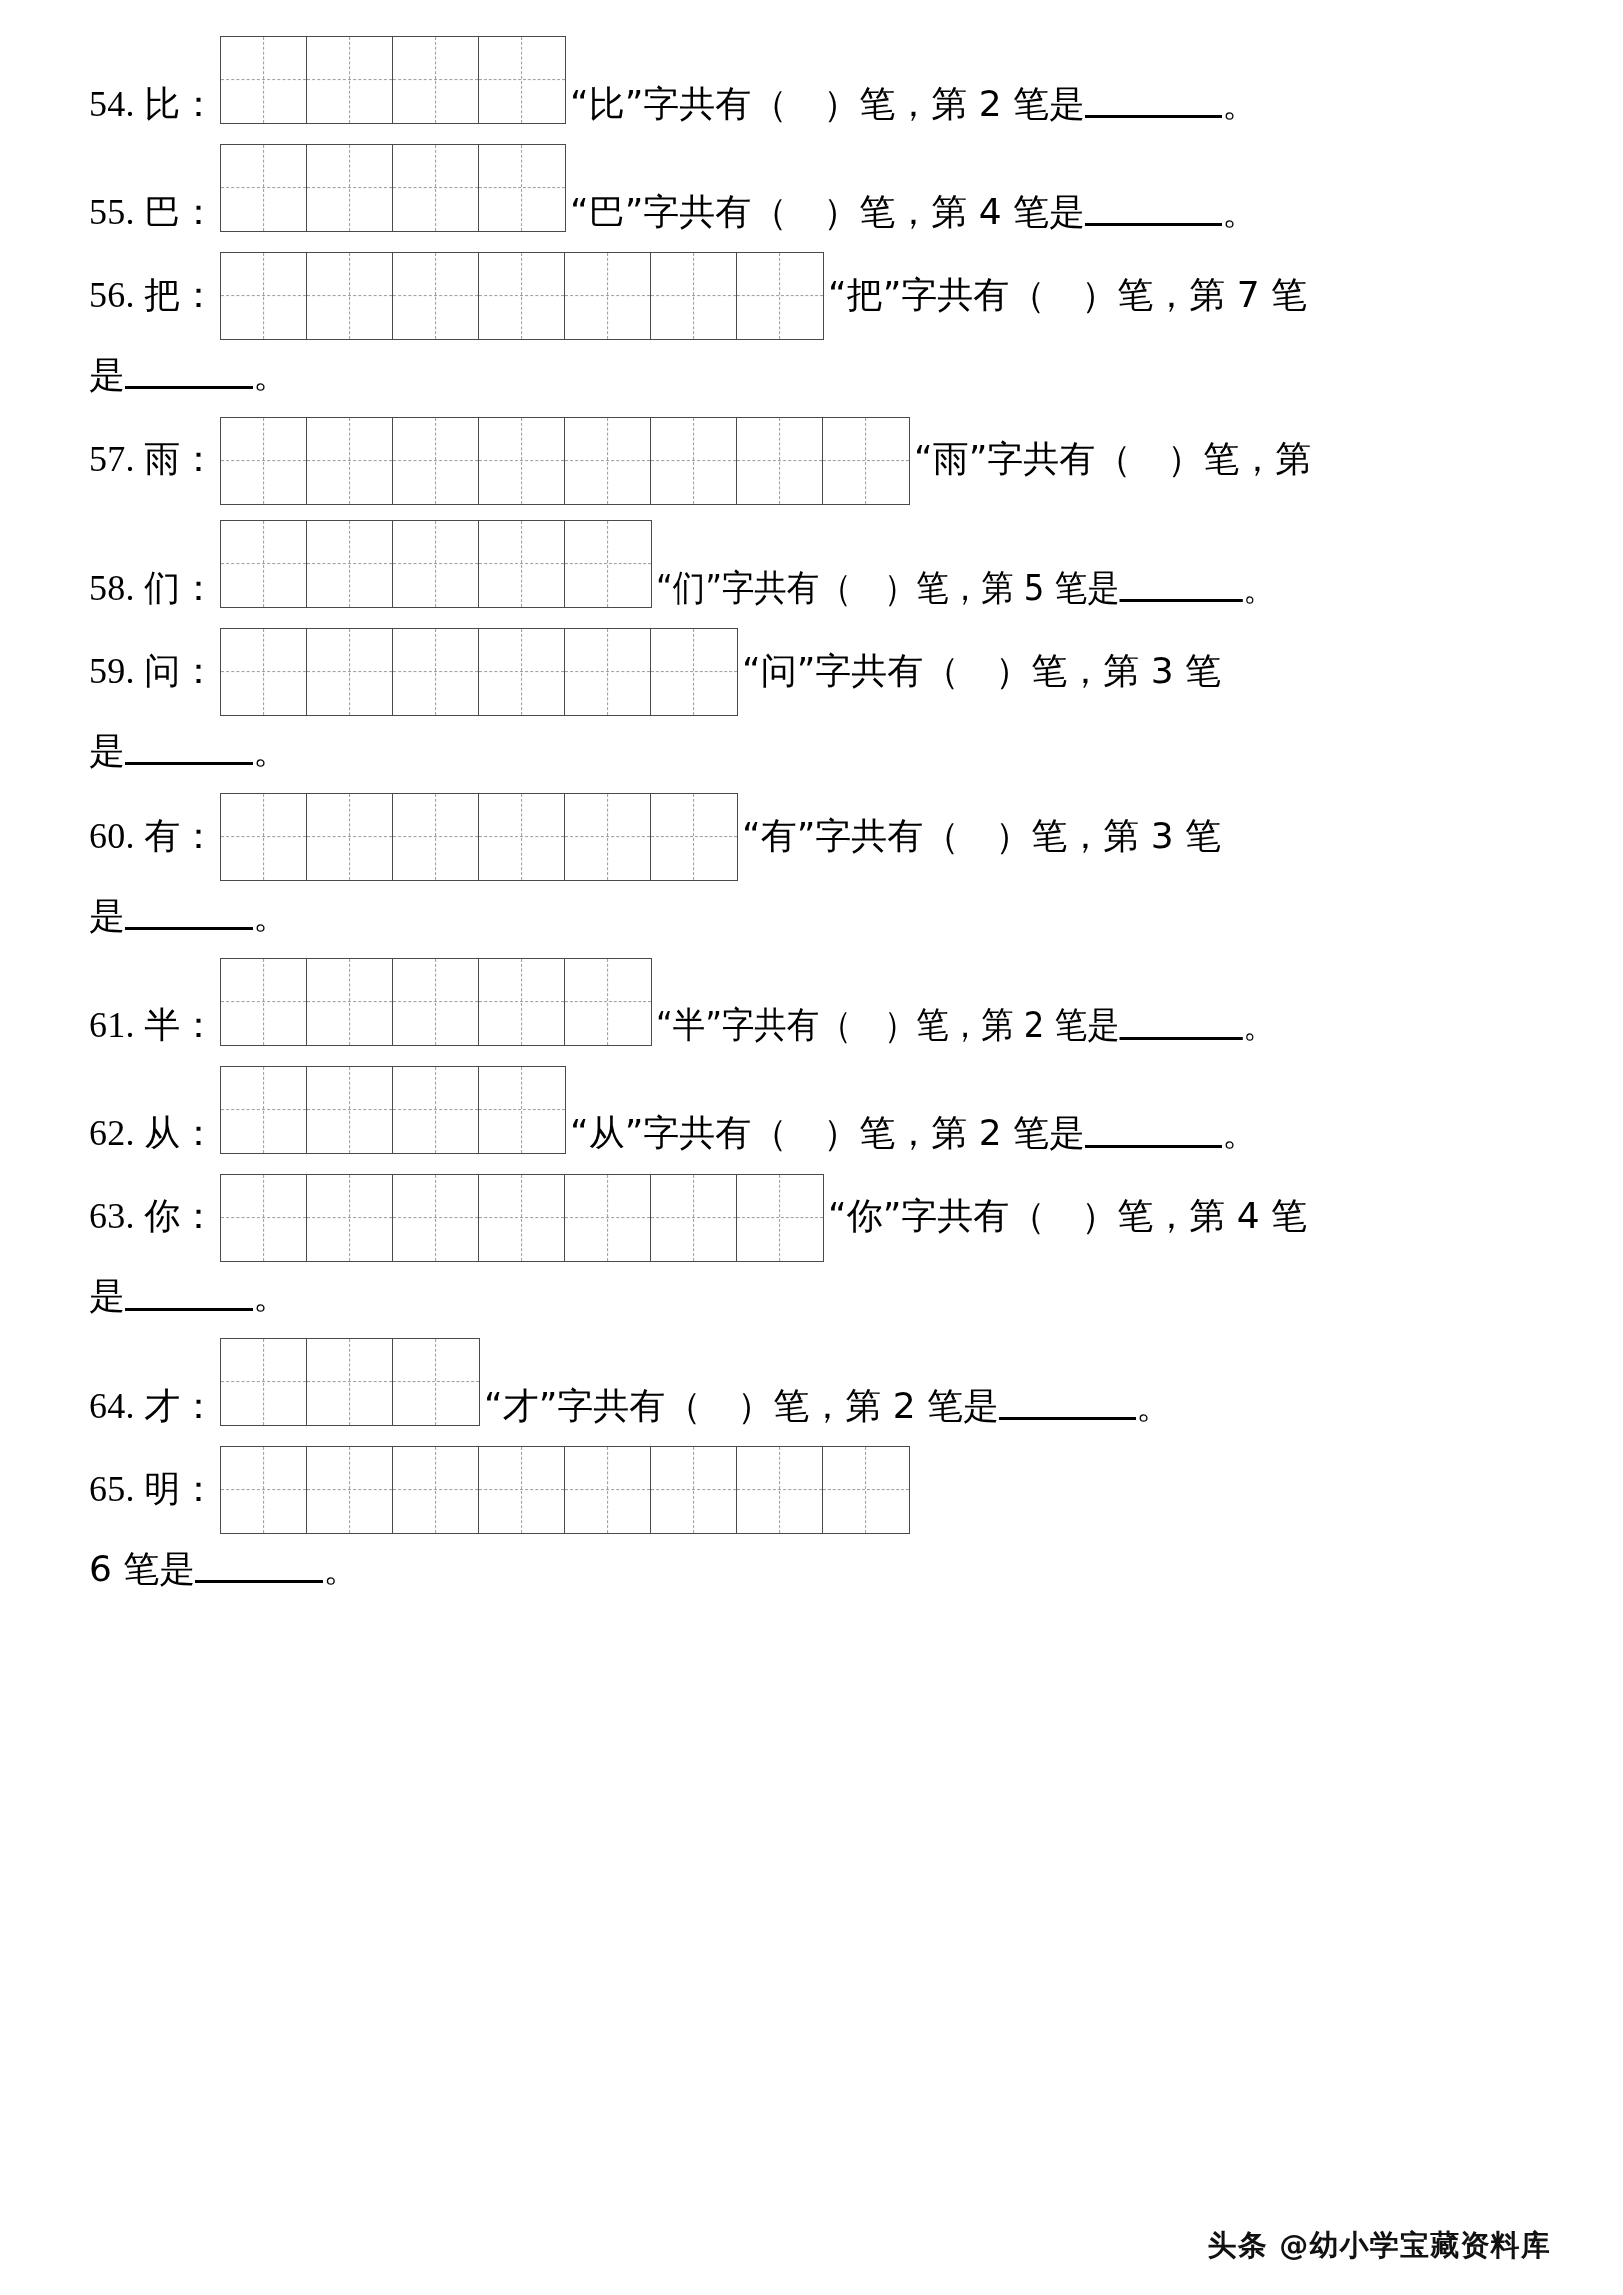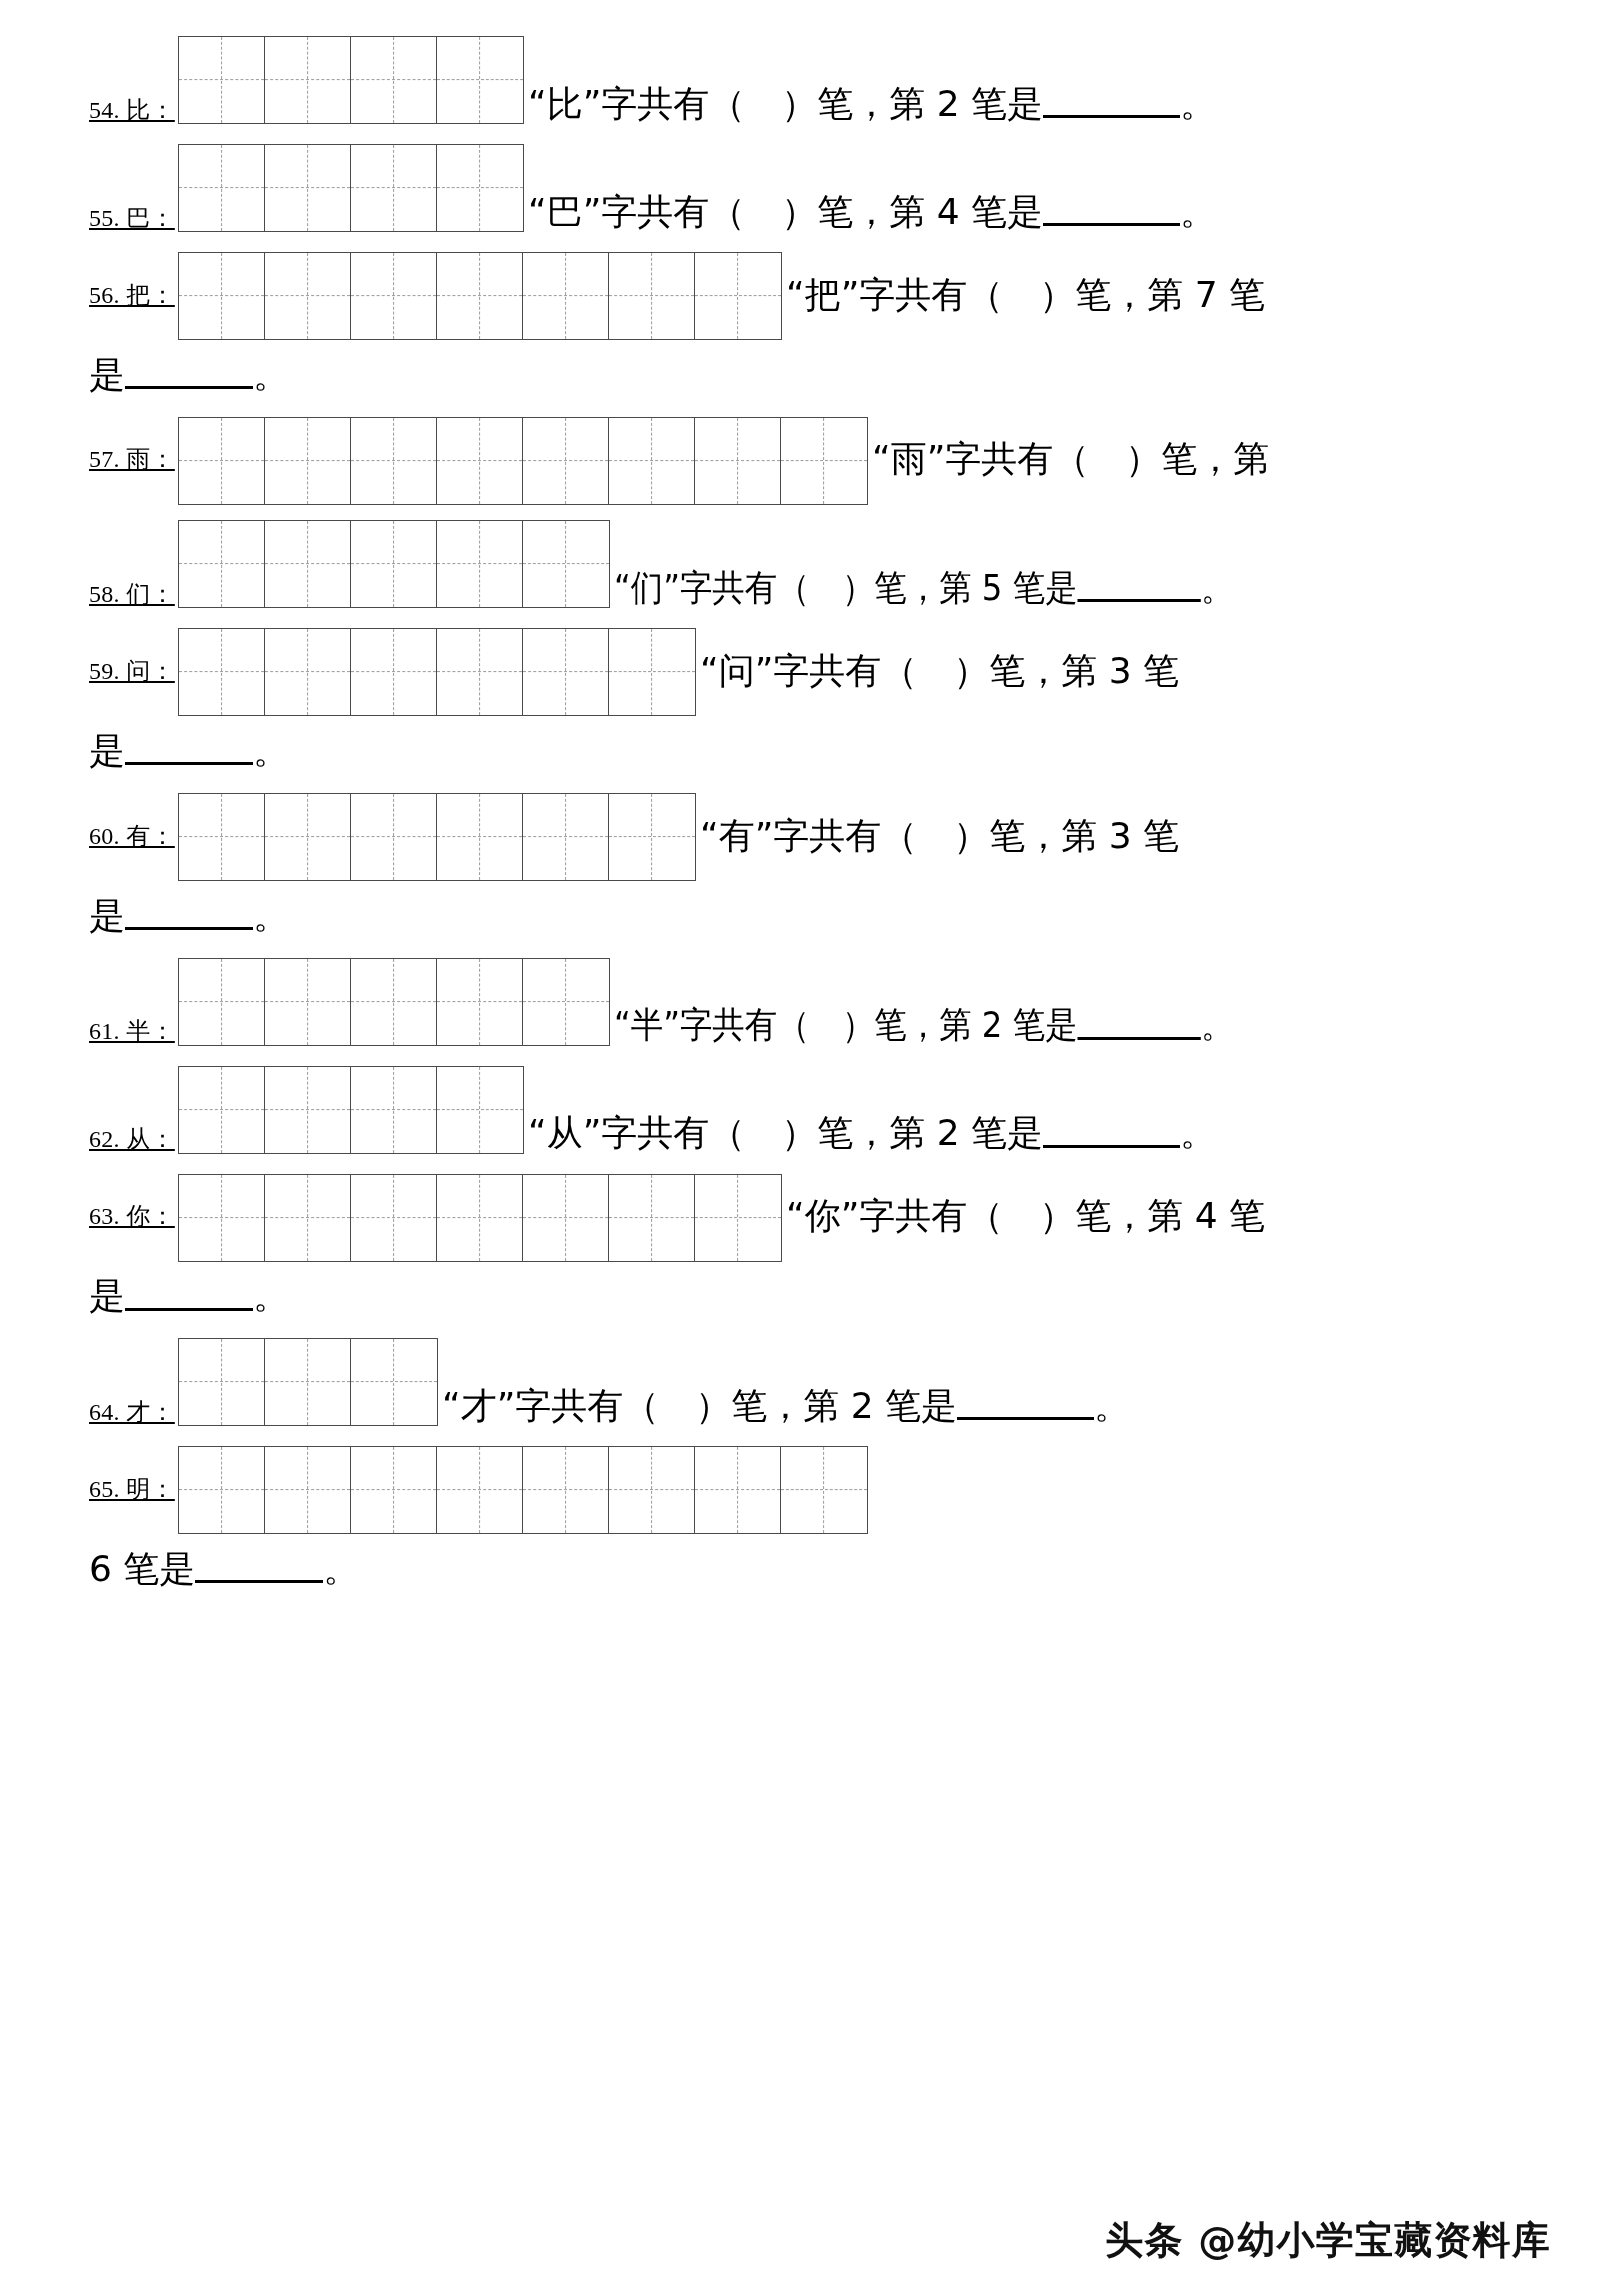--- a/index.html
+++ b/index.html
@@ -28,27 +28,26 @@
   }
 
   
   .qrow {
     display: flex;
     align-items: flex-end;
     flex-wrap: wrap;
     margin-bottom: 20px;
   }
   .qlabel {
-    font-size: 24px;
+    font-size: 36px;
     line-height: 1;
     letter-spacing: 0.3px;
     white-space: nowrap;
     padding-bottom: 2.4px;
     flex: 0 0 auto;
-    text-decoration: underline;
   }
 
   
   .grid {
     display: flex;
     flex: 0 0 auto;
     border: 1.8px solid #4a4a4a;
     background: #ffffff;
     margin: 0 3.6px;
     box-sizing: content-box;
@@ -119,21 +118,21 @@
 
   
   .gap-sm { margin-bottom: 15.5px; align-items: center; }
 
   
   .footer {
     position: absolute;
     right: 72px;
     bottom: 29px;
     font-family: "DejaVu Sans", "Liberation Sans", sans-serif;
-    font-size: 38px;
+    font-size: 29px;
     font-weight: bold;
     color: #111111;
     white-space: nowrap;
     letter-spacing: 1.2px;
   }
 </style>
 </head>
 <body>
 
 <div id="page">

